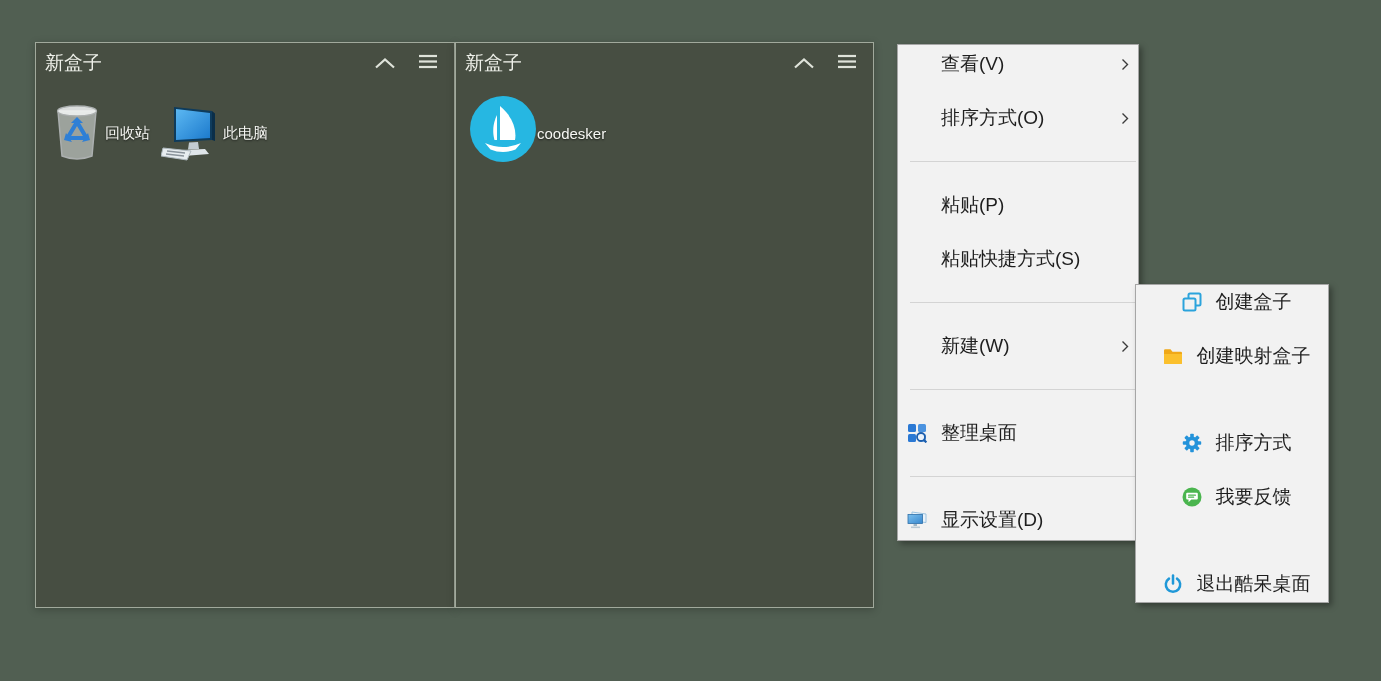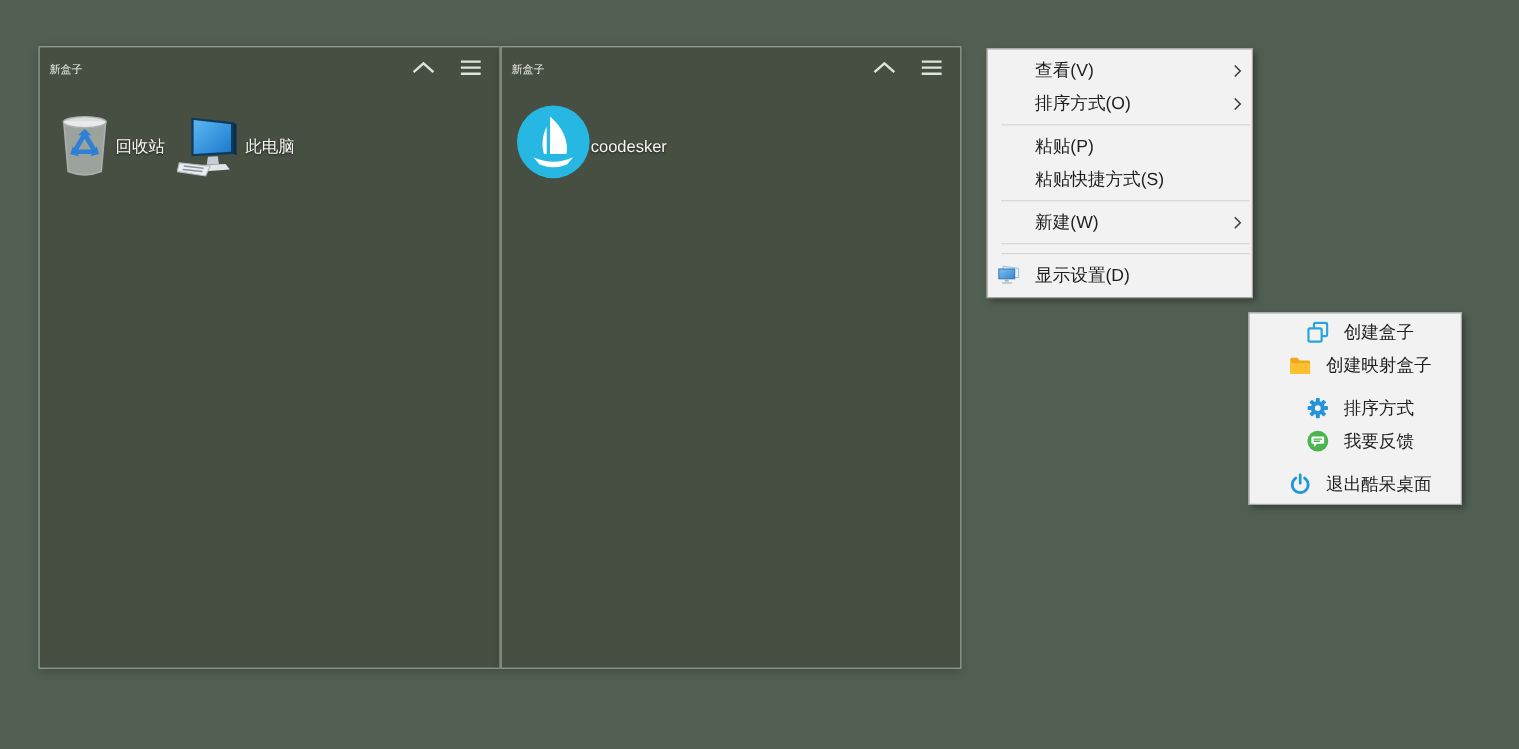--- a/index.html
+++ b/index.html
@@ -17,38 +17,38 @@
   }
   
   .box{
     position:absolute; top:42px; height:566px;
     background:var(--box_bg);
     border:1px solid rgba(210,218,205,0.65);
     box-shadow:0 2px 8px rgba(0,0,0,0.22);
   }
   .box-header{
     height:40px; display:flex; align-items:center;
-    padding-left:9px; color:var(--box_text); font-size:10px;
+    padding-left:9px; color:var(--box_text); font-size:19px;
   }
   .box-controls{display:flex; gap:22px; margin-left:auto; padding-right:16px; align-items:center;}
   .hdr-btn{display:flex; align-items:center; cursor:default;}
   .box-body{display:flex; padding:12px 0 0 13px;}
   .icon-cell{width:112px; display:flex; flex-direction:row; align-items:center;}
   .icon-wrap{height:68px; display:flex; align-items:flex-end; justify-content:center;}
   .icon-label{
     margin-top:8px; font-size:15px; color:#F7F8F4;
     text-shadow:0 1px 2px rgba(0,0,0,0.65); white-space:nowrap;
   }
   
   .menu{
     position:absolute; background:var(--menu_bg);
     border:1px solid var(--menu_border);
     box-shadow:3px 3px 6px rgba(0,0,0,0.35);
     display:flex; flex-direction:column;
-    font-size:16px; color:var(--menu_text);
+    font-size:19px; color:var(--menu_text);gap:24px;
   }
   #main-menu{left:897px; top:44px; width:242px; padding:4px 0 5px;}
   #sub-menu{left:1135px; top:284px; width:194px; padding:2px 0 3px;align-items:center;}
   .mrow{display:flex; align-items:center; height:30px; flex:none;}
   .mrow.highlight{background:var(--highlight);}
   .mi-icon{width:20px; height:20px; margin-left:9px; flex:none; display:flex; align-items:center; justify-content:center;}
   .mi-label{margin-left:14px; white-space:nowrap;}
   .mi-arrow{margin-left:auto; margin-right:9px; display:flex; align-items:center;}
   .msep{height:1px; background:var(--sep); margin:4px 2px 4px 12px; flex:none;}
 </style>
@@ -200,20 +200,33 @@
     <span class="mi-label">新建(W)</span>
     <span class="mi-arrow">
       <svg width="8" height="13" viewBox="0 0 8 13">
           <polyline points="1.5,1.5 6.5,6.5 1.5,11.5" fill="none" stroke="#3C3C3C" stroke-width="1.4"></polyline>
         </svg>
     </span>
   </div>
 
   <div class="msep"></div>
 
+  <div class="mrow">
+    <span class="mi-icon">
+      <svg width="20" height="20" viewBox="0 0 20 20">
+        <rect x="1" y="1" width="8" height="8" rx="1.5" fill="#2B79D4"></rect>
+        <rect x="11" y="1" width="8" height="8" rx="1.5" fill="#4B93E0"></rect>
+        <rect x="1" y="11" width="8" height="8" rx="1.5" fill="#2B79D4"></rect>
+        <rect x="11" y="11" width="8" height="8" rx="1.5" fill="#7FB3E8"></rect>
+        <circle cx="14" cy="14" r="4" fill="#EAF2FB" stroke="#1D5FAE" stroke-width="1.8"></circle>
+        <line x1="17" y1="17" x2="19.4" y2="19.4" stroke="#1D5FAE" stroke-width="2.2"></line>
+      </svg>
+    </span>
+    <span class="mi-label">整理桌面</span>
+  </div>
 
 
   <div class="msep"></div>
 
   <div class="mrow">
     <span class="mi-icon">
       <svg width="20" height="20" viewBox="0 0 20 20">
         <defs>
           <linearGradient id="dsg" x1="0" y1="0" x2="1" y2="1">
             <stop offset="0" stop-color="#7CC0EE"></stop>

